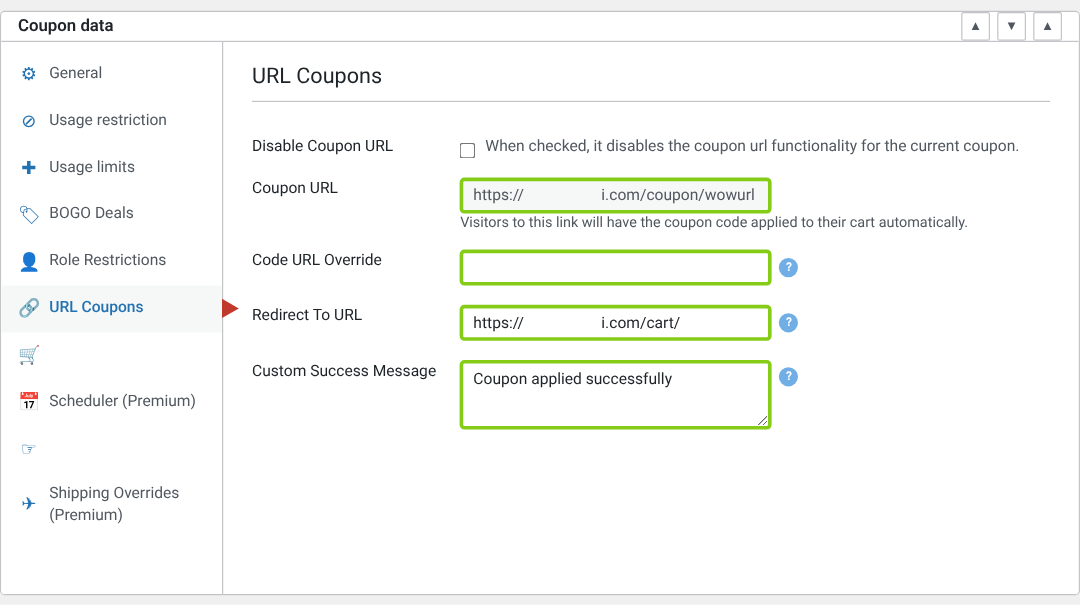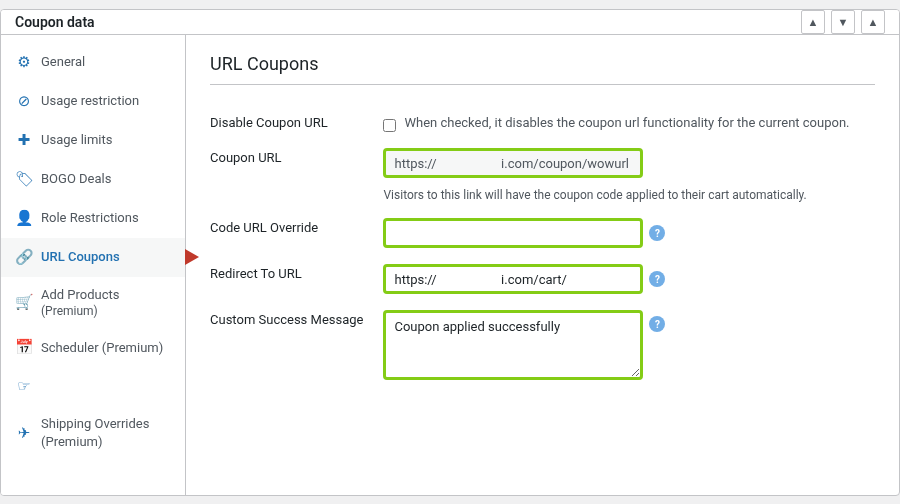--- a/index.html
+++ b/index.html
@@ -149,21 +149,21 @@
       flex-shrink: 0;
     }
     .checkbox-label {
       color: #50575e;
       font-size: 13px;
       line-height: 1.5;
     }
     .field-description {
       color: #50575e;
       font-size: 12px;
-      margin-top: 10px;
+      margin-top: 0;
       max-width: 500px;
     }
     .help-icon {
       display: inline-flex;
       align-items: center;
       justify-content: center;
       width: 16px;
       height: 16px;
       border-radius: 50%;
       background: #72aee6;
@@ -246,21 +246,20 @@
       <div class="sidebar-item-wrapper" style="position:relative;">
         <div class="sidebar-item active">
           <span class="icon blue">🔗</span>
           <span>URL Coupons</span>
         </div>
         <div class="red-arrow"></div>
       </div>
 
       <div class="sidebar-item">
         <span class="icon blue">🛒</span>
-        <span>Add Products<span class="premium-label">(Premium)</span></span>
       </div>
 
       <div class="sidebar-item">
         <span class="icon blue">📅</span>
         <span>Scheduler (Premium)</span>
       </div>
 
       <div class="sidebar-item">
         <span class="icon blue">☞</span>
       </div>
@@ -313,21 +312,21 @@
                 <input type="text" value="https://                    i.com/cart/" style="width: 260px;">
                 <span class="help-icon">?</span>
               </div>
             </td>
           </tr>
 
           <tr>
             <th>Custom Success Message</th>
             <td>
               <div class="field-with-help" style="align-items: flex-start;">
-                <textarea style="width: 260px; height: 70px;">Coupon applied successfully</textarea>
+                <textarea style="width: 260px; height: 58px;">Coupon applied successfully</textarea>
                 <span class="help-icon" style="margin-top:6px;">?</span>
               </div>
             </td>
           </tr>
 
         </tbody>
       </table>
     </div>
   </div>
 </div>

